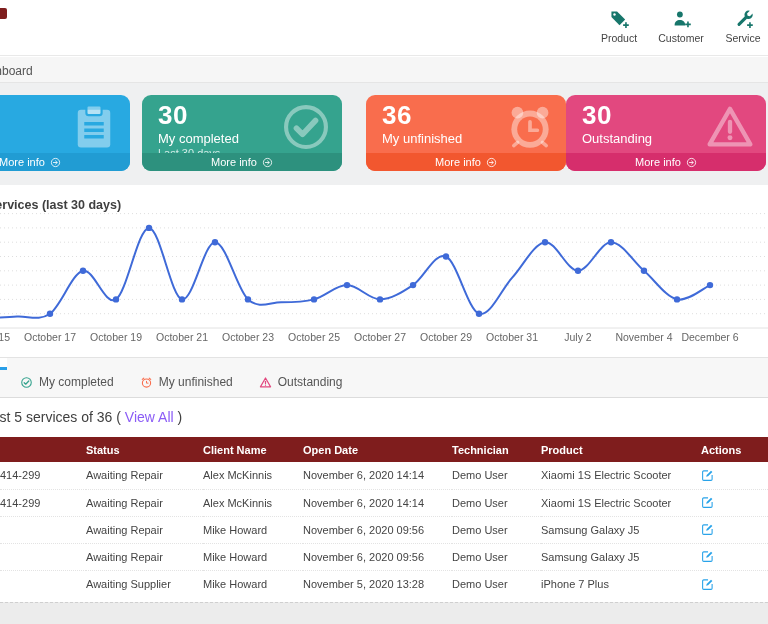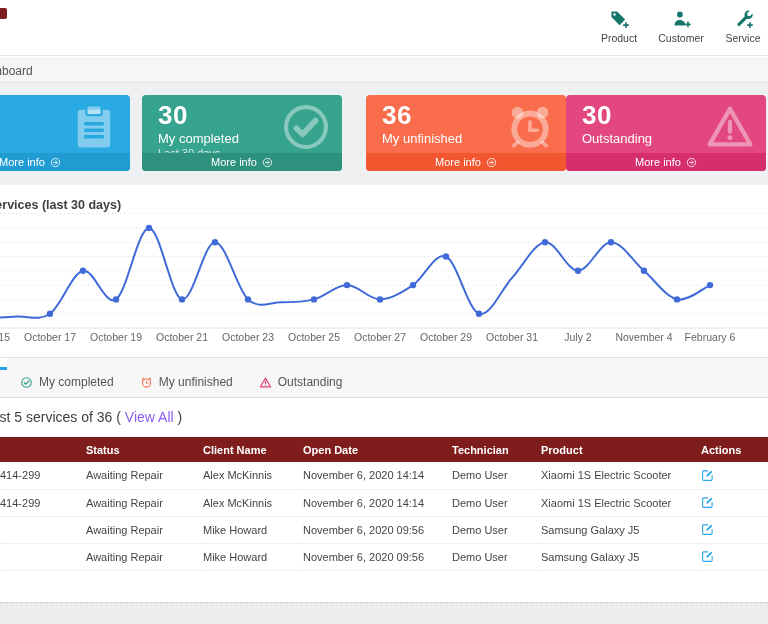--- a/index.html
+++ b/index.html
@@ -20,21 +20,21 @@
   .tb-item .tlabel { font-size:10.5px; color:#444; margin-top:2px; white-space:nowrap; }
 
   
   .breadcrumb-bar { left:0; top:57px; width:768px; height:26px; background:#f6f6f6; border-bottom:1px solid #e5e5e5; }
   .breadcrumb-bar .bc-text { position:absolute; left:-26px; top:7px; font-size:12px; color:#555; white-space:nowrap; }
 
   
   .content-bg { left:0; top:83px; width:768px; height:541px; background:#eff0f1; }
 
   
-  .card { position:absolute; top:95px; width:200px; height:76px; border-radius:4px; color:#fff; overflow:hidden;padding-left:41px; }
+  .card { position:absolute; top:95px; width:200px; height:76px; border-radius:9px; color:#fff; overflow:hidden;padding-left:41px; }
   .card-value { position:absolute; left:16px; top:5px; font-size:26px; font-weight:bold; letter-spacing:.5px; }
   .card-label { position:absolute; left:16px; top:36px; font-size:13px; }
   .card-sub   { position:absolute; left:16px; top:52px; font-size:11px; color:rgba(255,255,255,.78); }
   .card-icon  { position:absolute; right:10px; top:6px; width:52px; height:52px; }
   .card-icon svg { width:100%; height:100%; }
   .card-footer{ position:absolute; left:0; bottom:0; width:100%; height:18px; font-size:11px;
                 display:flex; align-items:center; justify-content:center; gap:5px; cursor:pointer; color:#fff; }
   .mi-icon { width:11px; height:11px; display:inline-block; }
   .mi-icon svg { width:100%; height:100%; display:block; }
 
@@ -227,21 +227,21 @@
       <div class="tick" style="left: 50px;">October 17</div>
       <div class="tick" style="left: 116px;">October 19</div>
       <div class="tick" style="left: 182px;">October 21</div>
       <div class="tick" style="left: 248px;">October 23</div>
       <div class="tick" style="left: 314px;">October 25</div>
       <div class="tick" style="left: 380px;">October 27</div>
       <div class="tick" style="left: 446px;">October 29</div>
       <div class="tick" style="left: 512px;">October 31</div>
       <div class="tick" style="left: 578px;">July 2</div>
       <div class="tick" style="left: 644px;">November 4</div>
-      <div class="tick" style="left: 710px;">February 6</div>
+      <div class="tick" style="left: 710px;">December 6</div>
     </div>
 </div>
 
 <div class="abs tab-strip">
   <div class="active-tab-remnant"></div>
   <div class="tabs-row">
     <div class="tab">
       <span class="tab-icon" style="color: rgb(53, 163, 142);">
           <svg viewBox="0 0 24 24" fill="none" stroke="currentColor">
             <circle cx="12" cy="12" r="8.8" stroke-width="2"></circle>
@@ -338,16 +338,28 @@
         <td>Awaiting Repair</td>
         <td>Mike Howard</td>
         <td>November 6, 2020 09:56</td>
         <td>Demo User</td>
         <td>Samsung Galaxy J5</td>
         <td><span class="edit-btn" style="color: rgb(41, 163, 233);"><svg viewBox="0 0 24 24" fill="none" stroke="currentColor">
               <path d="M20.5 11v8a2 2 0 0 1-2 2H5a2 2 0 0 1-2-2V5.5a2 2 0 0 1 2-2h8" stroke-width="2"></path>
               <path d="M9.5 14.5l1-3.5 8-8 2.5 2.5-8 8z" fill="currentColor" stroke="none"></path>
             </svg></span></td>
       </tr>
+      <tr>
+        <td></td>
+        <td>Awaiting Supplier</td>
+        <td>Mike Howard</td>
+        <td>November 5, 2020 13:28</td>
+        <td>Demo User</td>
+        <td>iPhone 7 Plus</td>
+        <td><span class="edit-btn" style="color: rgb(41, 163, 233);"><svg viewBox="0 0 24 24" fill="none" stroke="currentColor">
+              <path d="M20.5 11v8a2 2 0 0 1-2 2H5a2 2 0 0 1-2-2V5.5a2 2 0 0 1 2-2h8" stroke-width="2"></path>
+              <path d="M9.5 14.5l1-3.5 8-8 2.5 2.5-8 8z" fill="currentColor" stroke="none"></path>
+            </svg></span></td>
+      </tr>
     </tbody>
 </table>
 
 <div class="abs page-footer"></div>
 
 </body></html>

